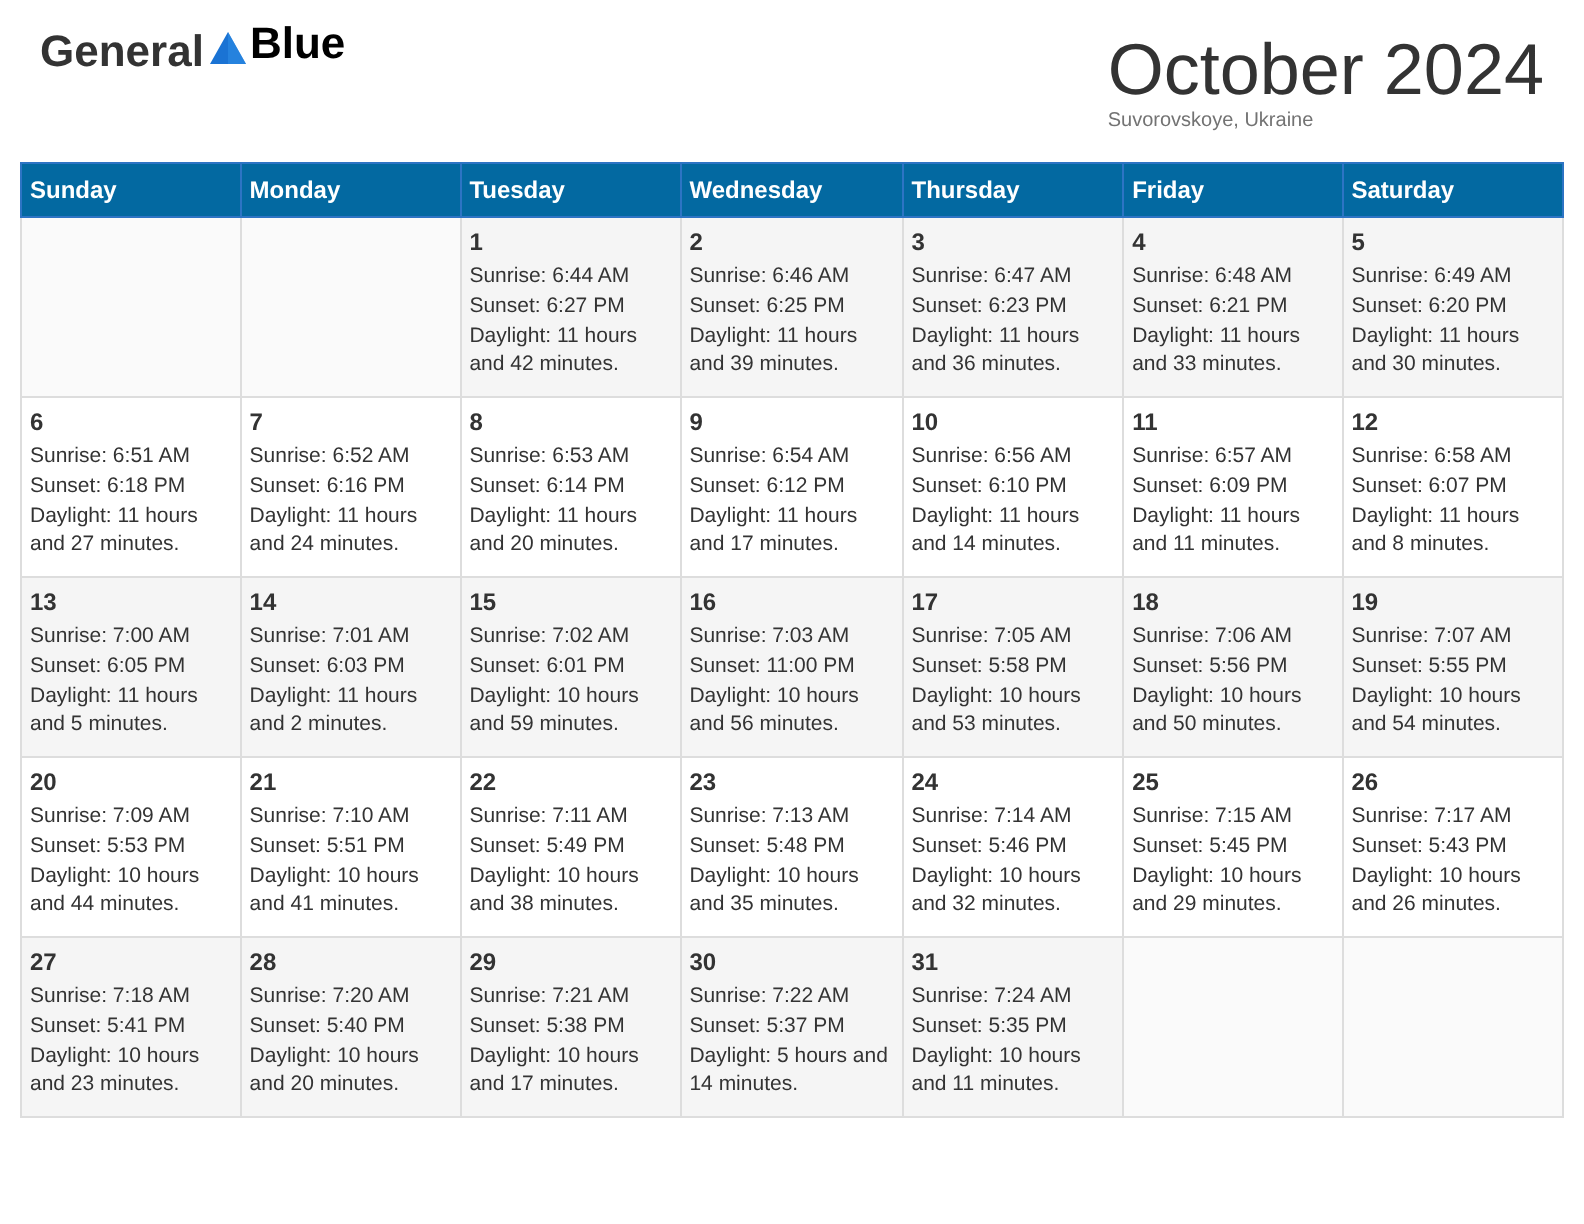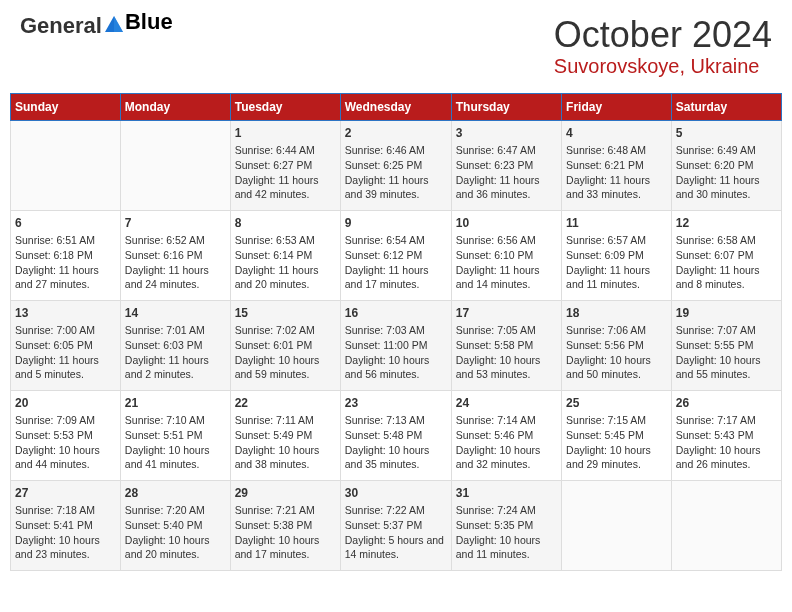--- a/index.html
+++ b/index.html
@@ -37,30 +37,30 @@
     .title-block {
       text-align: left;
     }
     .month-title {
       font-size: 36px;
       font-weight: normal;
       color: #333;
       line-height: 1.1;
     }
     .location-title {
-      font-size: 20px;
-      color: #b91c1c;
+      font-size: 10px;
+      color: #737373;
     }
     .calendar {
       width: 100%;
       border-collapse: collapse;
       font-size: 11px;
     }
     .calendar thead tr {
-      background: #b91c1c;
+      background: #0369a1;
     }
     .calendar thead th {
       color: #fff;
       font-weight: bold;
       padding: 6px 4px;
       text-align: left;
       font-size: 12px;
       border: 1px solid #2d74c4;
     }
     .calendar tbody tr {
@@ -234,21 +234,21 @@
         <td>
           <span class="day-number">18</span>
           <div>Sunrise: 7:06 AM</div>
           <div>Sunset: 5:56 PM</div>
           <div>Daylight: 10 hours and 50 minutes.</div>
         </td>
         <td>
           <span class="day-number">19</span>
           <div>Sunrise: 7:07 AM</div>
           <div>Sunset: 5:55 PM</div>
-          <div>Daylight: 10 hours and 55 minutes.</div>
+          <div>Daylight: 10 hours and 54 minutes.</div>
         </td>
       </tr>
       <tr>
         <td>
           <span class="day-number">20</span>
           <div>Sunrise: 7:09 AM</div>
           <div>Sunset: 5:53 PM</div>
           <div>Daylight: 10 hours and 44 minutes.</div>
         </td>
         <td>

